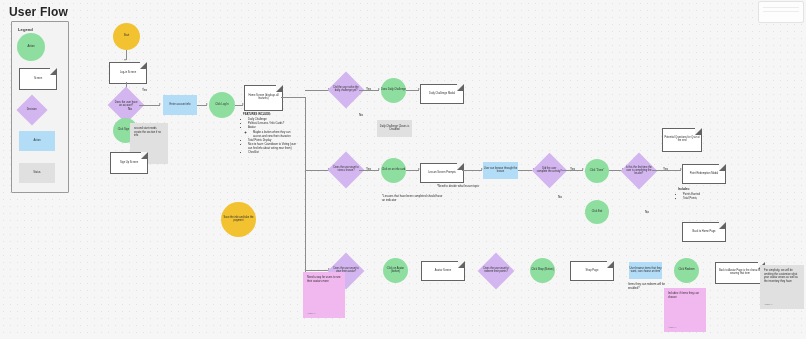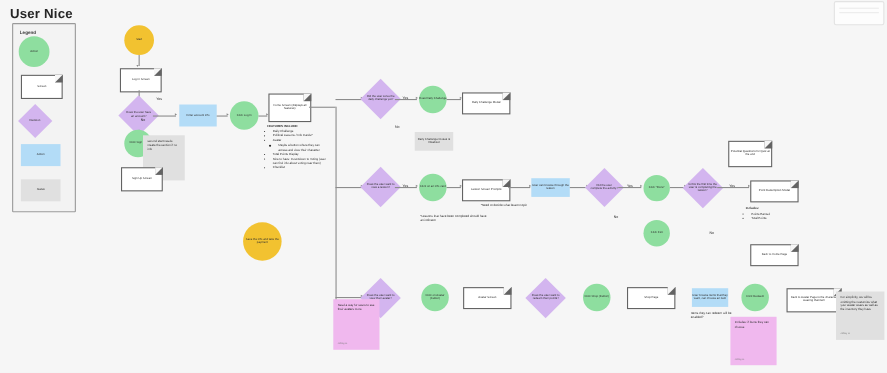--- a/index.html
+++ b/index.html
@@ -75,21 +75,21 @@
 </head>
 <body>
 
 <div id="canvas"></div>
 
 <div class="abs" id="topright">
   <div class="bar" style="top:5px"></div>
   <div class="bar" style="top:9px"></div>
 </div>
 
-<div class="abs" id="title">User Nice</div>
+<div class="abs" id="title">User Flow</div>
 
 <div class="abs" id="legend"></div>
 <div class="abs" id="legend-title">Legend</div>
 
 <div class="abs circ" style="left:17px;top:33px;width:28px;height:28px;background:#8ede9f;">
   <span class="t">Action</span>
 </div>
 
 <div class="doc" style="left:19px;top:68px;width:36px;height:20px;">
   <span class="t">Screen</span>

